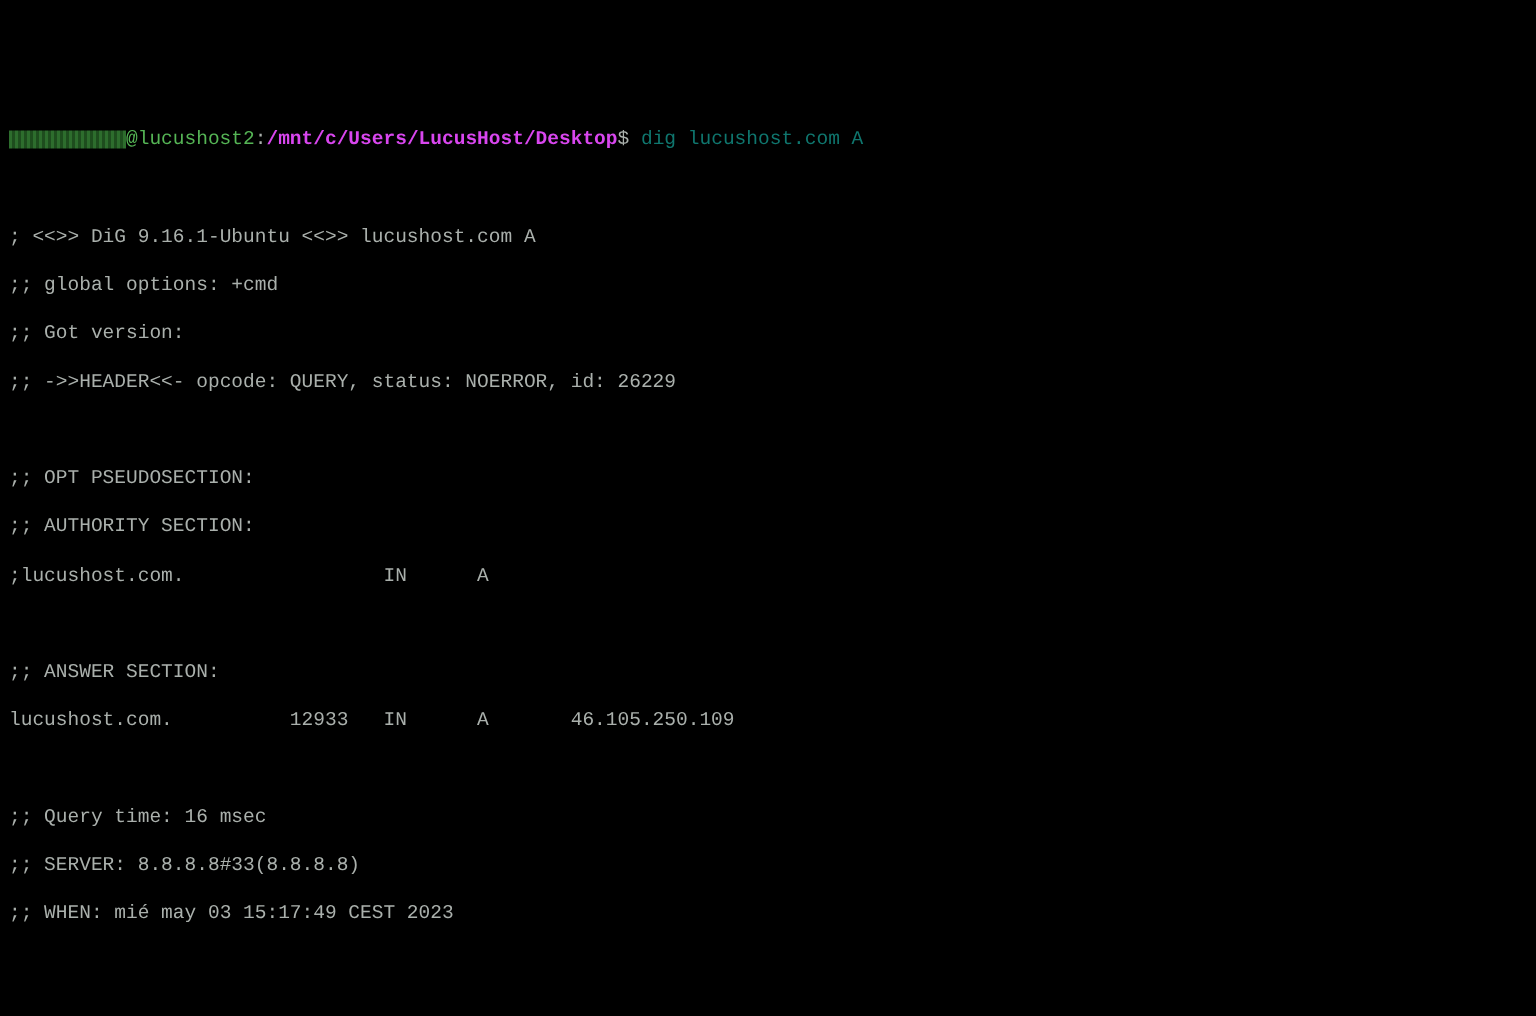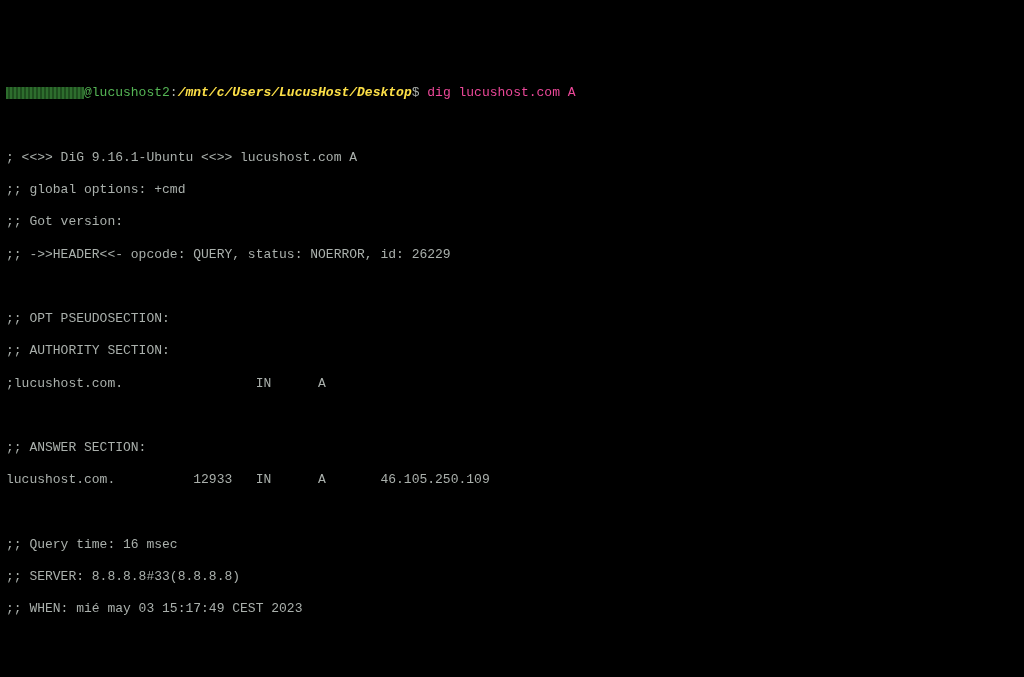--- a/index.html
+++ b/index.html
@@ -17,23 +17,23 @@
     }
     .user-redacted {
       display: inline-block;
       width: 78px;
       height: 12px;
       background: repeating-linear-gradient(90deg,#2d6d2d 0 2px,#1e4d1e 2px 4px);
       vertical-align: middle;
       margin-right: 0;
     }
     .host { color: #55b555; font-weight: normal; }
-    .path { color: #fde047; font-weight: bold; font-style: italic; }
+    .path { color: #d946ef; font-weight: bold; }
     .dollar { color: #aab0ac; }
-    .cmd { color: #ec4899; }
+    .cmd { color: #0f766e; }
     .out { color: #aab0ac; }
     .row { display: block; height: 16px; }
     .gap { height: 16px; }
   </style>
 </head>
 <body>
 
 
 
 <div>

